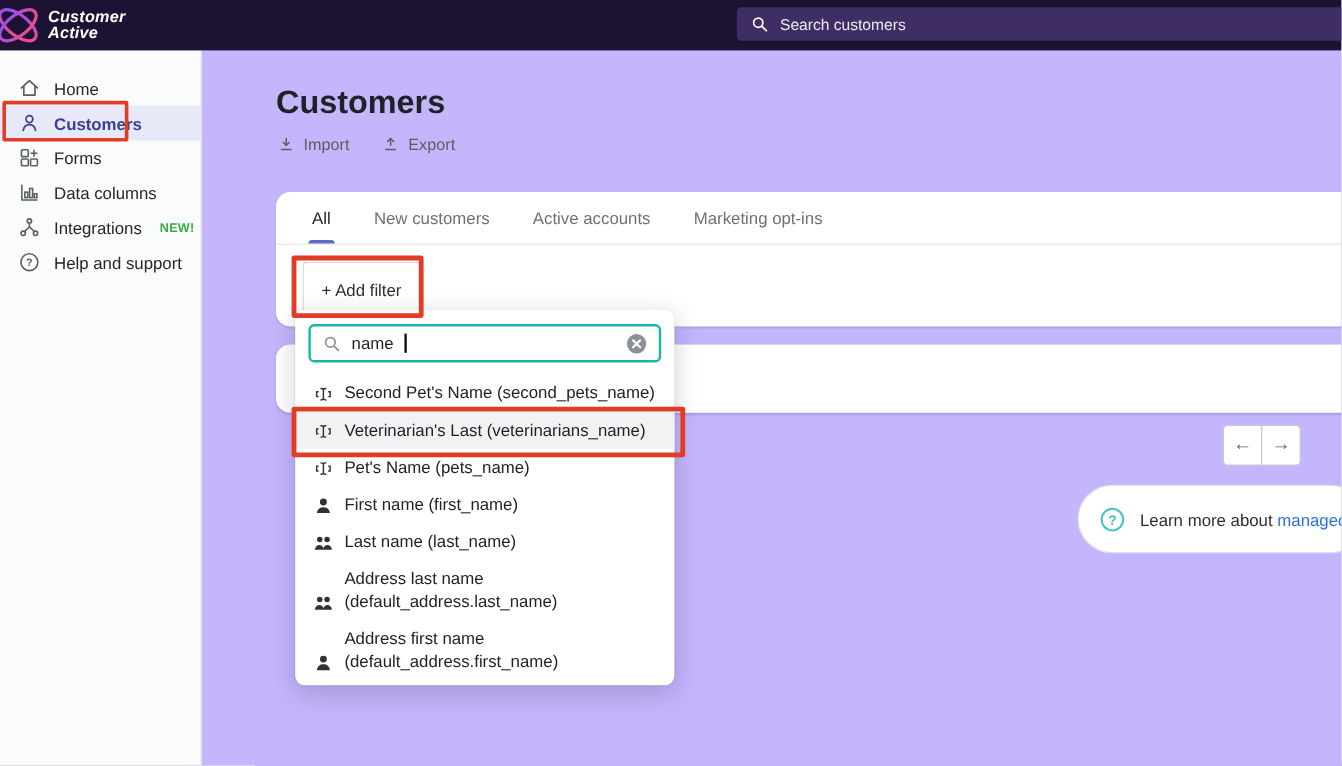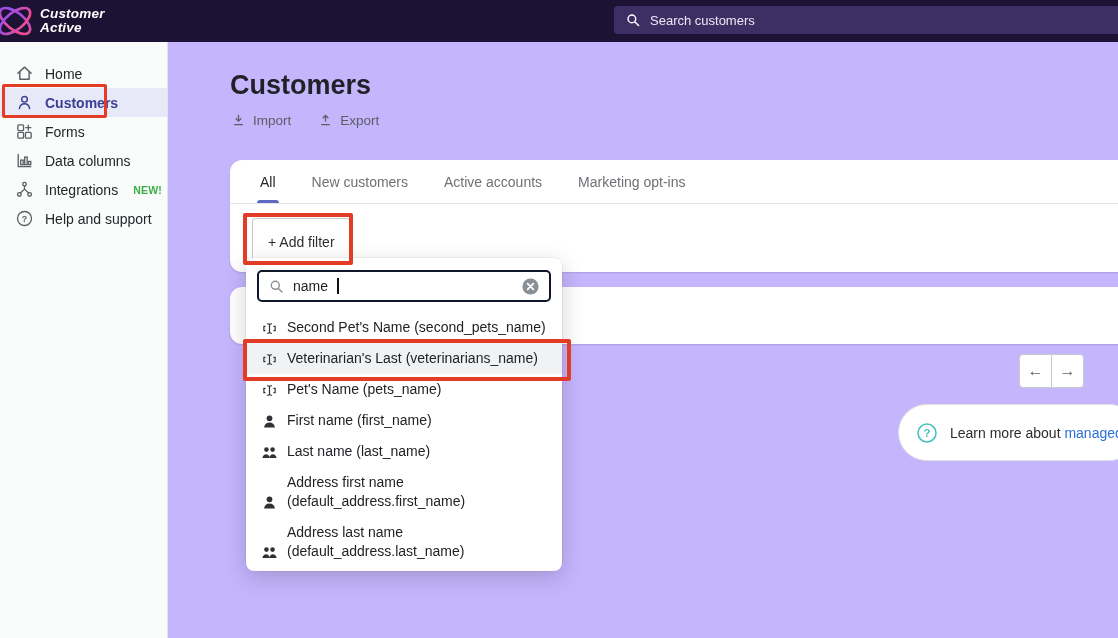--- a/index.html
+++ b/index.html
@@ -61,21 +61,21 @@
   .banner { position:absolute; left:898px; top:404px; width:240px; height:57px; background:#fff;
             border:1px solid #e0e1e3; border-radius:29px; display:flex; align-items:center;
             padding-left:17px; gap:12px; overflow:hidden; z-index:2; }
   .banner .ic { width:22px; height:22px; flex:none; }
   .banner-text { font-size:14px; color:#2b2e31; white-space:nowrap; }
   .banner-link { color:#2a6fdb; cursor:pointer; }
 
   
   .dropdown { position:absolute; left:246px; top:258px; width:316px; height:313px; background:#fff;
               border-radius:8px; box-shadow:0 0 0 1px rgba(0,0,0,.04), 0 6px 22px rgba(0,0,0,.18); z-index:20; }
-  .dd-search { position:absolute; left:11px; right:11px; top:12px; height:32px; border:2px solid #0f172a;
+  .dd-search { position:absolute; left:11px; right:11px; top:12px; height:32px; border:2px solid #14b8a6;
                border-radius:5px; display:flex; align-items:center; padding:0 9px; gap:8px; cursor:text; background:#fff; }
   .dd-search .ic { width:17px; height:17px; display:flex; }
   .dd-search-value { font-size:14px; color:#1d2023; }
   .caret { display:inline-block; width:1.5px; height:16px; background:#111; margin-left:1px; vertical-align:-3px; }
   .dd-clear { margin-left:auto; width:19px; height:19px; cursor:pointer; flex:none; }
   .dd-list { position:absolute; top:54px; left:0; right:0; }
   .dd-item { display:flex; align-items:flex-end; gap:9px; padding:6px 12px 6px 15px;
              font-size:14px; line-height:19px; color:#202326; cursor:pointer; }
   .dd-item .ic { width:17px; height:17px; flex:none; display:flex; margin-top:1px; color:#2e3135; }
   .dd-item--hl { background:#f1f2f4; }
@@ -342,38 +342,38 @@
               <path d="M2 16.6c.5-3.1 2.3-4.6 4.4-4.6s3.9 1.5 4.4 4.6z" transform="translate(-.4 0)"></path>
               <path d="M9.2 16.6c.5-3.1 2.3-4.6 4.4-4.6s3.9 1.5 4.4 4.6z" transform="translate(.4 0)"></path>
             </svg>
           </span>
           <span>Last name (last_name)</span>
         </div>
 
         <div class="dd-item">
           <span class="ic">
             <svg width="17" height="17" viewBox="0 0 20 20" fill="currentColor">
-              <circle cx="10" cy="6.2" r="3.4"></circle>
-              <path d="M3.6 17c.6-3.9 3-5.7 6.4-5.7s5.8 1.8 6.4 5.7z"></path>
-            </svg>
-          </span>
-          <span>Address first name (default_address.first_name)</span>
-        </div>
-
-        <div class="dd-item">
-          <span class="ic">
-            <svg width="17" height="17" viewBox="0 0 20 20" fill="currentColor">
               <circle cx="6.4" cy="6.6" r="2.7"></circle>
               <circle cx="13.6" cy="6.6" r="2.7"></circle>
               <path d="M2 16.6c.5-3.1 2.3-4.6 4.4-4.6s3.9 1.5 4.4 4.6z" transform="translate(-.4 0)"></path>
               <path d="M9.2 16.6c.5-3.1 2.3-4.6 4.4-4.6s3.9 1.5 4.4 4.6z" transform="translate(.4 0)"></path>
             </svg>
           </span>
           <span>Address last name (default_address.last_name)</span>
         </div>
+
+        <div class="dd-item">
+          <span class="ic">
+            <svg width="17" height="17" viewBox="0 0 20 20" fill="currentColor">
+              <circle cx="10" cy="6.2" r="3.4"></circle>
+              <path d="M3.6 17c.6-3.9 3-5.7 6.4-5.7s5.8 1.8 6.4 5.7z"></path>
+            </svg>
+          </span>
+          <span>Address first name (default_address.first_name)</span>
+        </div>
       </div>
   </div>
 
   <div class="anno anno-1"></div>
   <div class="anno anno-2"></div>
   <div class="anno anno-3"></div>
 
 </div>
 
 </body></html>

